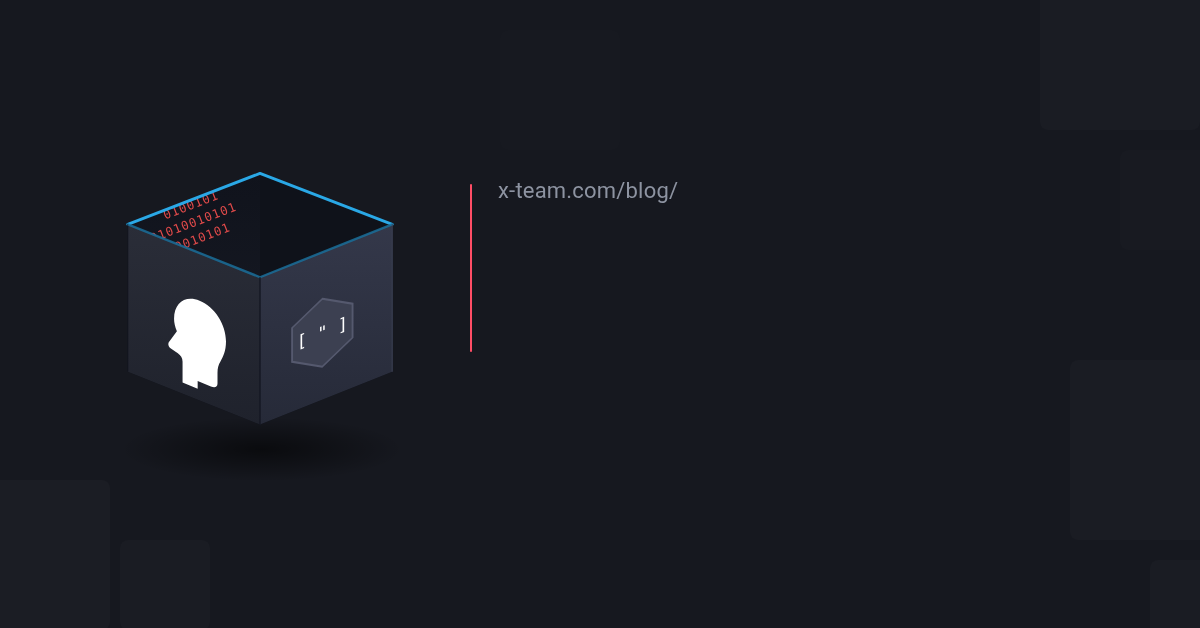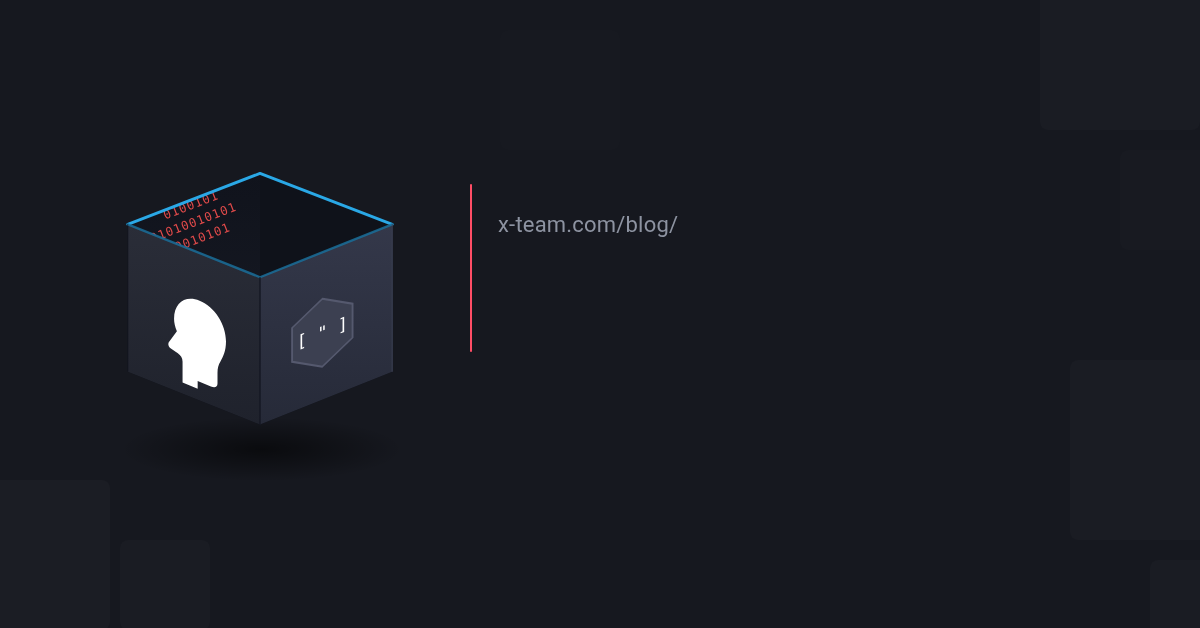--- a/index.html
+++ b/index.html
@@ -56,21 +56,20 @@
     border-radius: 1px;
   }
   .title {
     color: #f4f5f7;
     font-size: 34px;
     font-weight: 600;
     line-height: 1.35;
     letter-spacing: 0.1px;
   }
   .url {
-    margin-top: 34px;
     color: #8d93a1;
     font-size: 22px;
     font-weight: 400;
     letter-spacing: 0.2px;
   }
 
   
   .binline {
     font-family: "Menlo", "Consolas", monospace;
     font-size: 13px;

